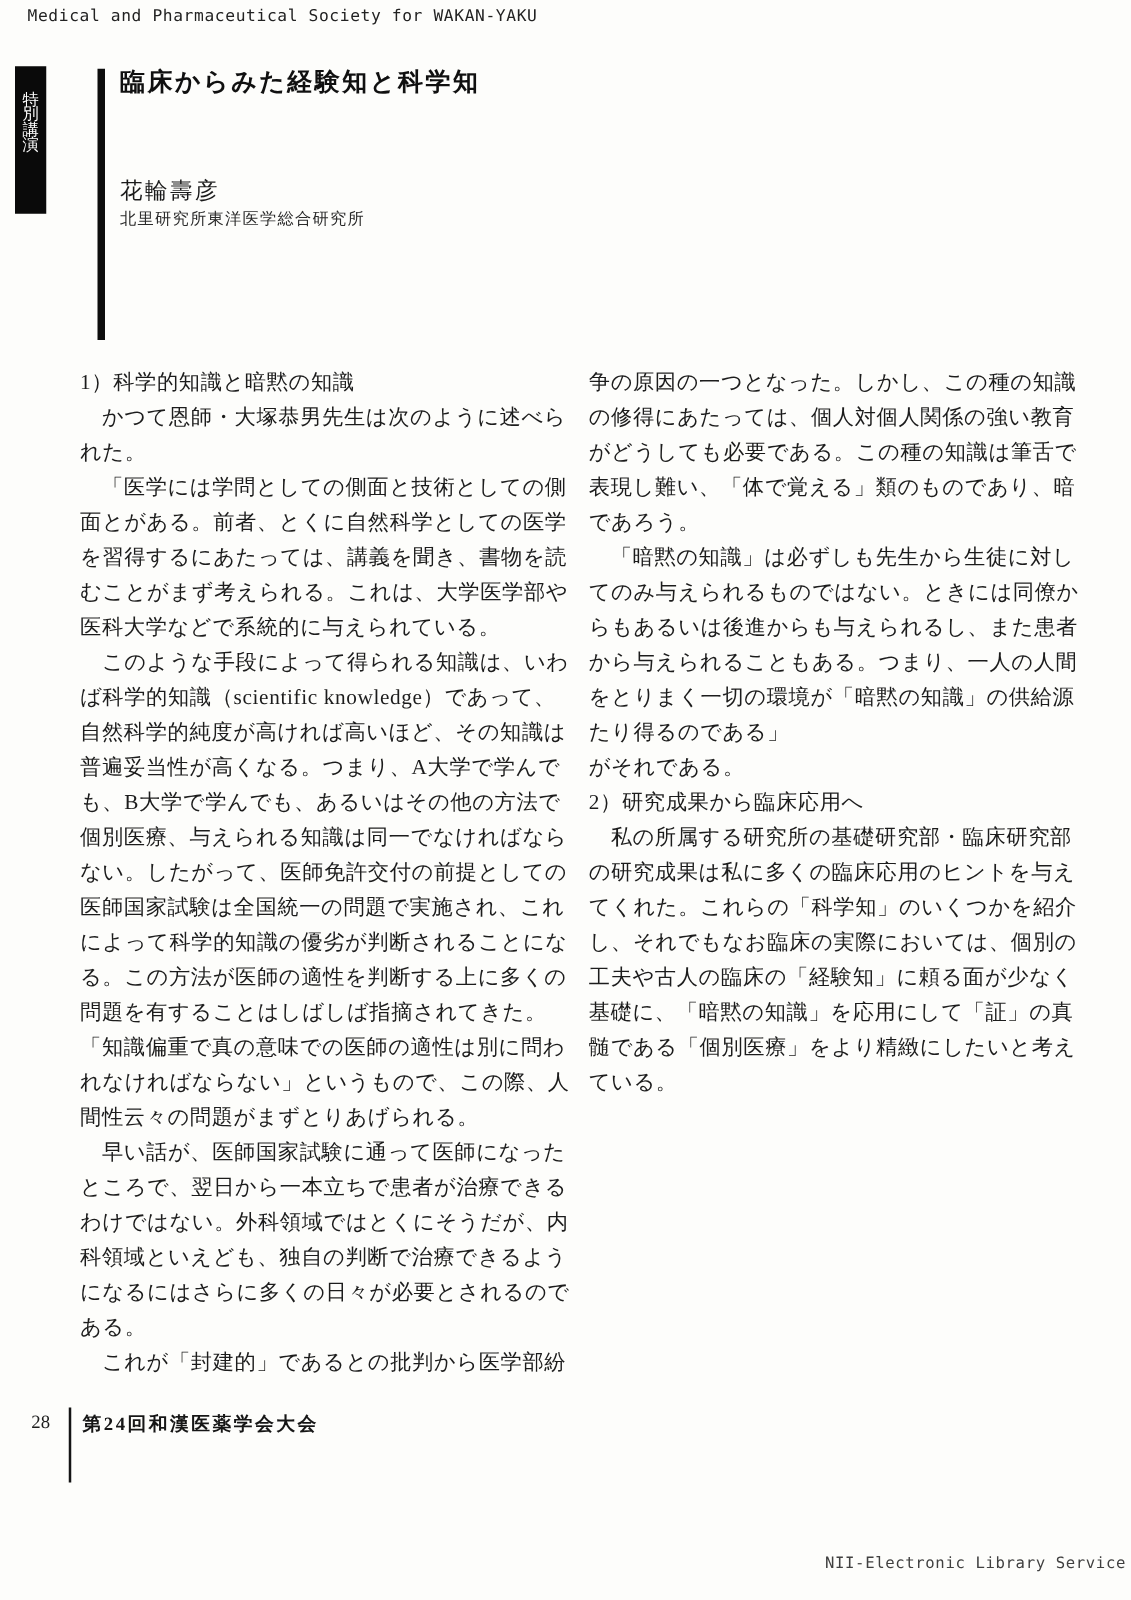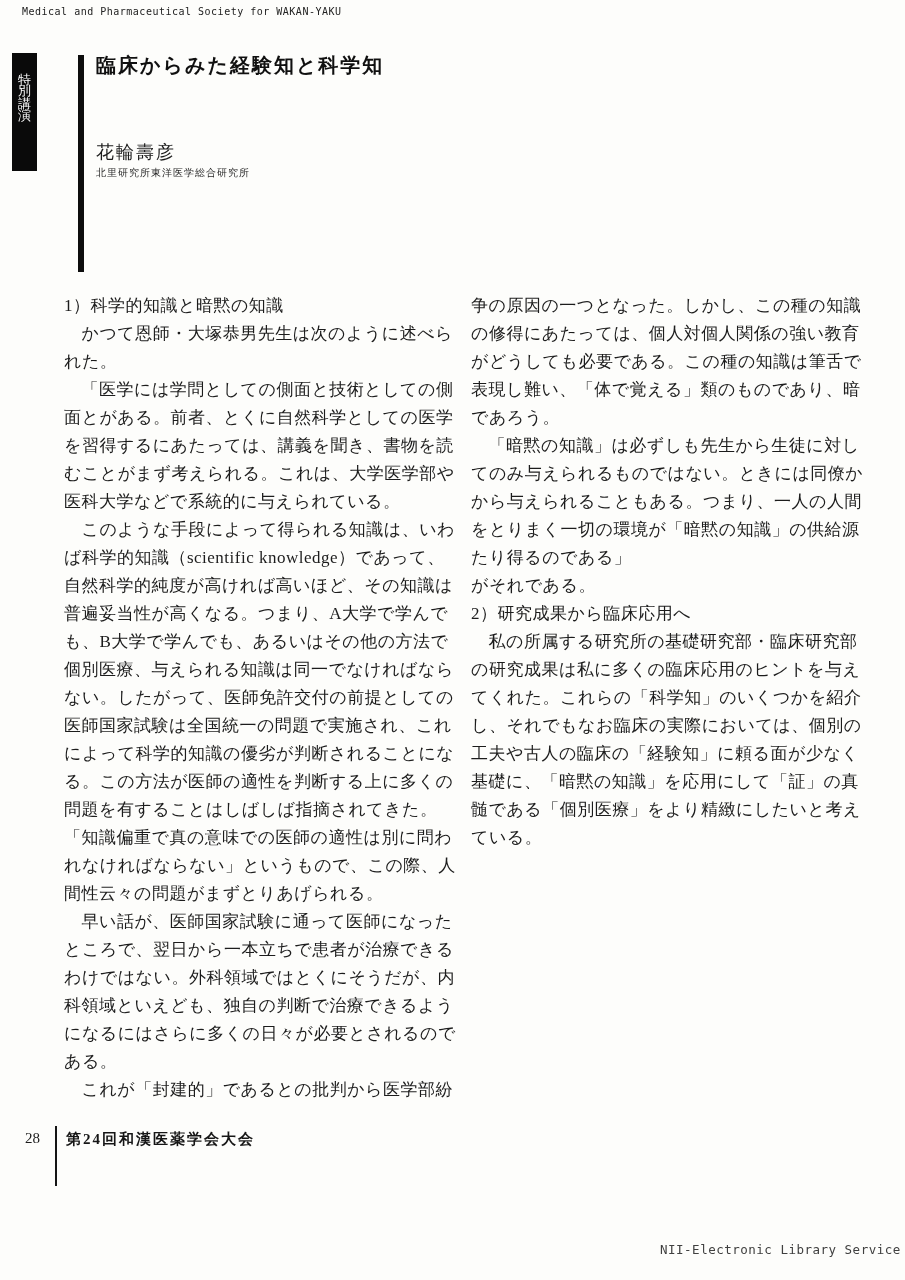--- a/index.html
+++ b/index.html
@@ -14,21 +14,21 @@
     background: #fdfdfb;
     overflow: hidden;
     font-family: "Liberation Serif", "DejaVu Serif", serif;
     color: #1b1b1b;
   }
   .scan-header {
     position: absolute;
     left: 22px;
     top: 6px;
     font-family: "DejaVu Sans Mono", "Liberation Mono", monospace;
-    font-size: 10px;
+    font-size: 13px;
     letter-spacing: 0.5px;
     color: #222;
     white-space: nowrap;
   }
   .side-label-box {
     position: absolute;
     left: 12px;
     top: 53px;
     width: 25px;
     height: 118px;
@@ -72,21 +72,21 @@
     top: 140px;
     font-size: 18px;
     letter-spacing: 2px;
     color: #1a1a1a;
     white-space: nowrap;
   }
   .article-affiliation {
     position: absolute;
     left: 96px;
     top: 166px;
-    font-size: 10px;
+    font-size: 13px;
     letter-spacing: 1px;
     color: #2a2a2a;
     white-space: nowrap;
   }
   .column {
     position: absolute;
     top: 292px;
     width: 392px;
     font-size: 17px;
     color: #1c1c1c;
@@ -195,20 +195,21 @@
     </div>
 
   <div class="column column-right">
       <div class="text-line">争の原因の一つとなった。しかし、この種の知識</div>
       <div class="text-line">の修得にあたっては、個人対個人関係の強い教育</div>
       <div class="text-line">がどうしても必要である。この種の知識は筆舌で</div>
       <div class="text-line">表現し難い、「体で覚える」類のものであり、暗</div>
       <div class="text-line">であろう。</div>
       <div class="text-line">　「暗黙の知識」は必ずしも先生から生徒に対し</div>
       <div class="text-line">てのみ与えられるものではない。ときには同僚か</div>
+      <div class="text-line">らもあるいは後進からも与えられるし、また患者</div>
       <div class="text-line">から与えられることもある。つまり、一人の人間</div>
       <div class="text-line">をとりまく一切の環境が「暗黙の知識」の供給源</div>
       <div class="text-line">たり得るのである」</div>
       <div class="text-line">がそれである。</div>
       <div class="text-line">2）研究成果から臨床応用へ</div>
       <div class="text-line">　私の所属する研究所の基礎研究部・臨床研究部</div>
       <div class="text-line">の研究成果は私に多くの臨床応用のヒントを与え</div>
       <div class="text-line">てくれた。これらの「科学知」のいくつかを紹介</div>
       <div class="text-line">し、それでもなお臨床の実際においては、個別の</div>
       <div class="text-line">工夫や古人の臨床の「経験知」に頼る面が少なく</div>

